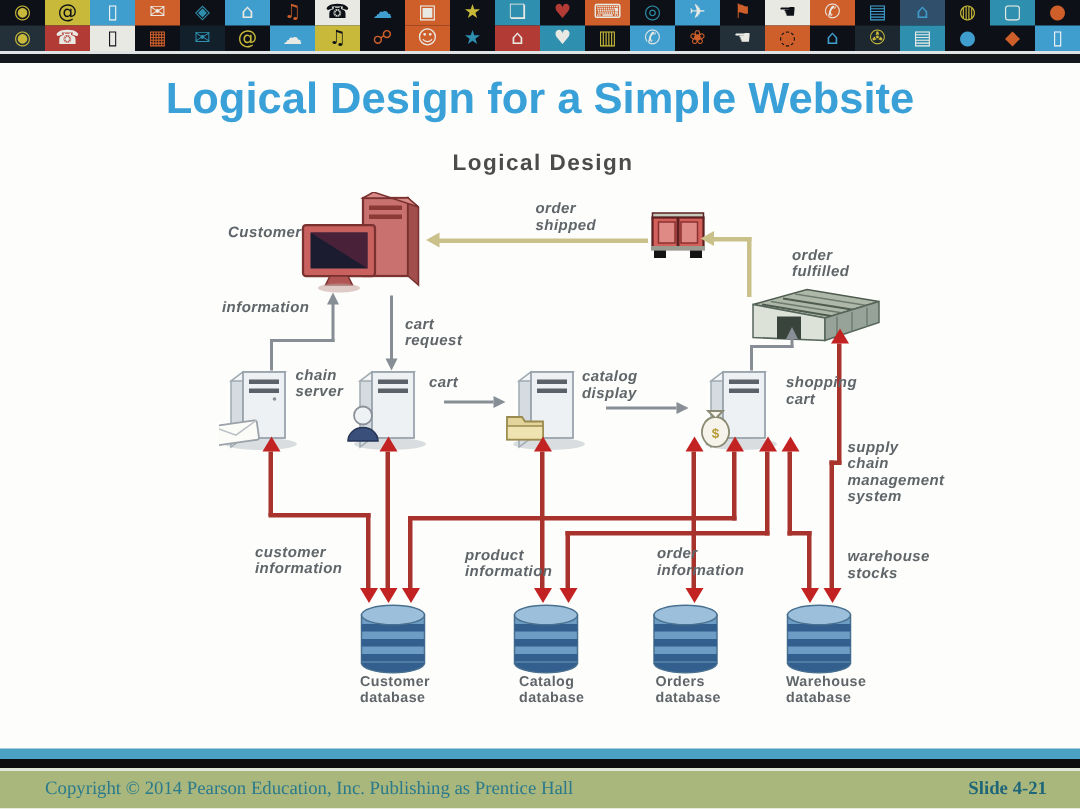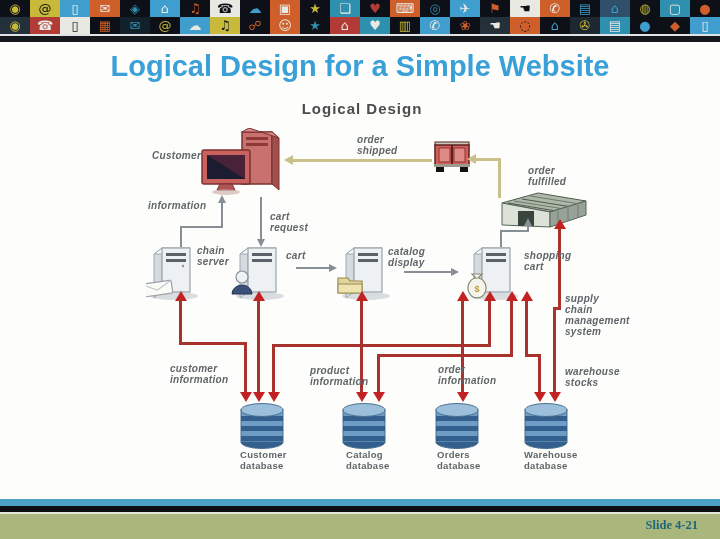--- a/index.html
+++ b/index.html
@@ -334,16 +334,17 @@
 database</div>
   <div class="dblbl" style="left:437px;top:449px;">Orders
 database</div>
   <div class="dblbl" style="left:524px;top:449px;">Warehouse
 database</div>
 
   <div class="stripe-blue"></div>
   <div class="stripe-black"></div>
   <div class="stripe-light"></div>
   <div class="footer">
+    <div class="copyright">Copyright © 2014 Pearson Education, Inc. Publishing as Prentice Hall</div>
     <div class="slideno">Slide 4-21</div>
   </div>
 
 </div>
 
 </body></html>

